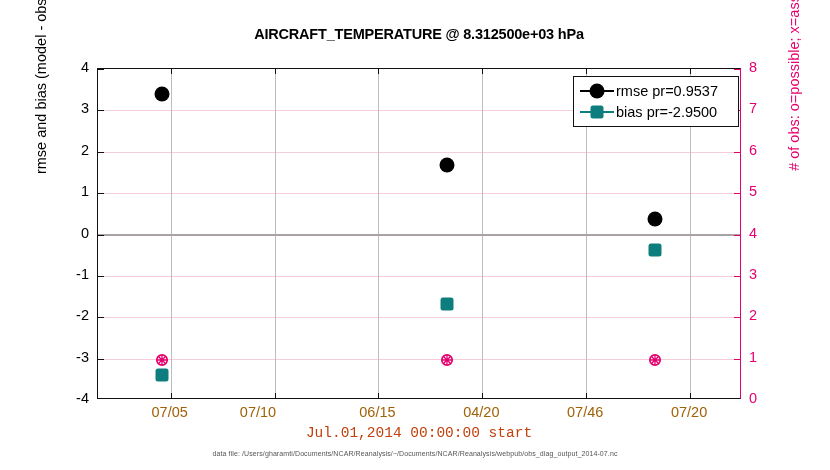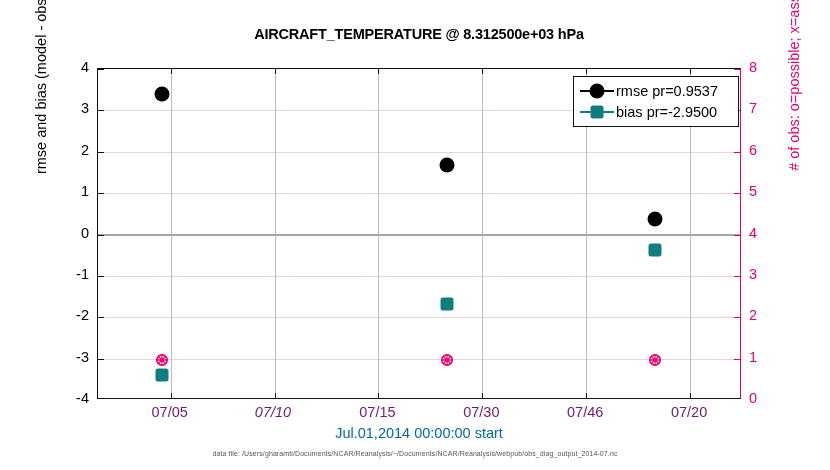--- a/index.html
+++ b/index.html
@@ -135,21 +135,21 @@
     font-size: 14.5px;
     color: #e6006e;
     line-height: 14px;
   }
   .xtick-label {
     position: absolute;
     width: 80px;
     margin-left: -40px;
     text-align: center;
     font-size: 14.5px;
-    color: #701a75;
+    color: #a16207;
     top: 404px;
     white-space: nowrap;
   }
 
   
   .axis-title-left {
     position: absolute;
     left: -122px;
     top: 165px;
     width: 330px;
@@ -172,22 +172,23 @@
     transform-origin: 50% 50%;
     white-space: nowrap;
   }
   .axis-title-bottom {
     position: absolute;
     left: 97px;
     top: 425px;
     width: 644px;
     text-align: center;
     font-size: 14.5px;
-    color: #0369a1;
+    color: #c2410c;
     white-space: nowrap;
+    font-family: Liberation Mono, monospace;
   }
 
   
   .marker {
     position: absolute;
     transform: translate(-50%, -50%);
   }
   .marker-rmse {
     width: 15px;
     height: 15px;
@@ -850,18 +851,18 @@
     <div class="ylabel-right" style="left: 749px; top: 60px;">8</div>
     <div class="ylabel-right" style="left: 749px; top: 101.375px;">7</div>
     <div class="ylabel-right" style="left: 749px; top: 142.75px;">6</div>
     <div class="ylabel-right" style="left: 749px; top: 184.125px;">5</div>
     <div class="ylabel-right" style="left: 749px; top: 225.5px;">4</div>
     <div class="ylabel-right" style="left: 749px; top: 266.875px;">3</div>
     <div class="ylabel-right" style="left: 749px; top: 308.25px;">2</div>
     <div class="ylabel-right" style="left: 749px; top: 349.625px;">1</div>
     <div class="ylabel-right" style="left: 749px; top: 391px;">0</div>
     <div class="xtick-label" style="left: 169.71px;">07/05</div>
-    <div class="xtick-label" style="left: 273px; font-style: italic;">07/10</div>
-    <div class="xtick-label" style="left: 377.452px;">07/15</div>
-    <div class="xtick-label" style="left: 481.323px;">07/30</div>
+    <div class="xtick-label" style="left: 258px;">07/10</div>
+    <div class="xtick-label" style="left: 377.452px;">06/15</div>
+    <div class="xtick-label" style="left: 481.323px;">04/20</div>
     <div class="xtick-label" style="left: 585.194px;">07/46</div>
     <div class="xtick-label" style="left: 689.065px;">07/20</div>
   </div>
 
 </body></html>

